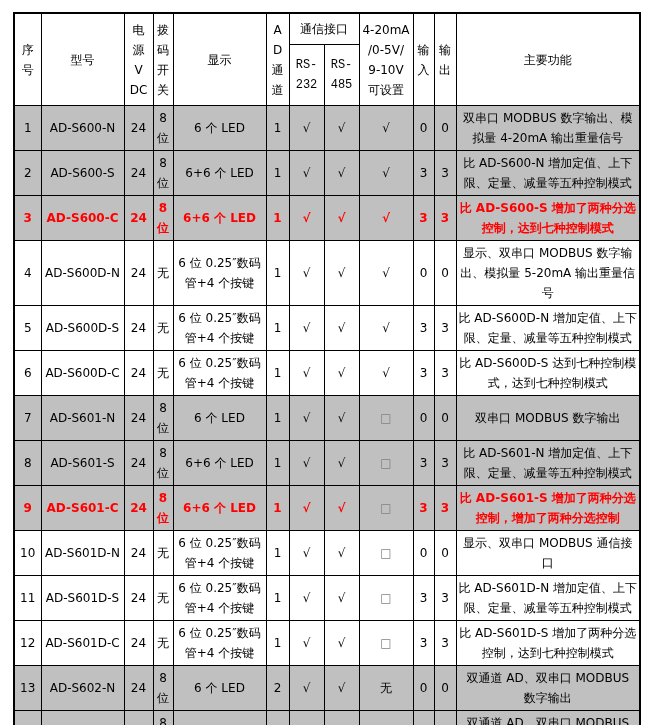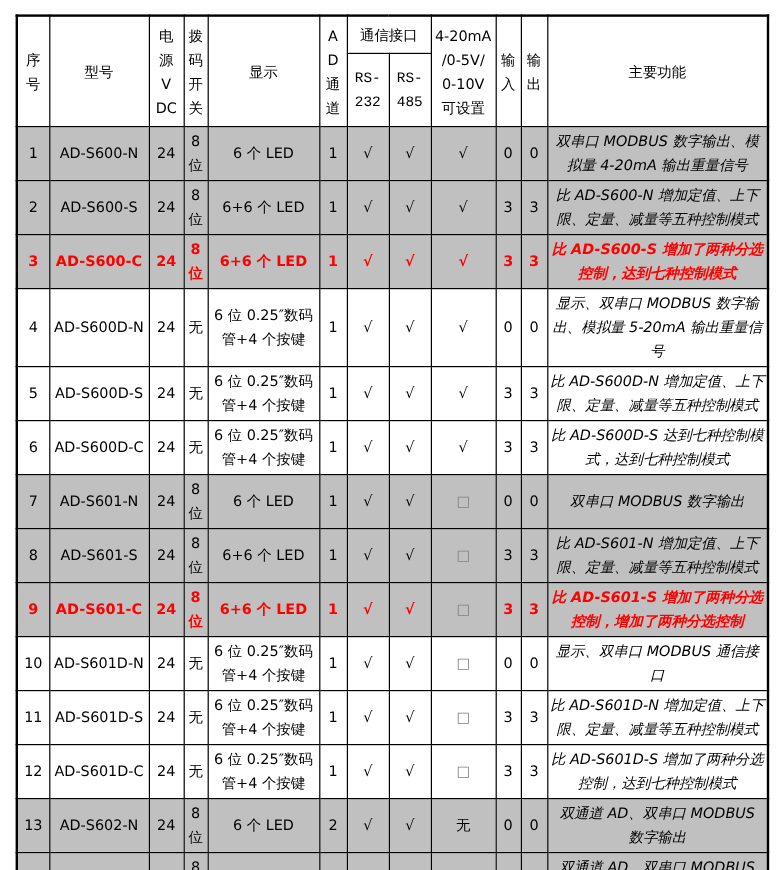--- a/index.html
+++ b/index.html
@@ -40,21 +40,20 @@
     font-weight: normal;
     white-space: pre-line;
     background: #ffffff;
   }
   thead tr.h1 th.comm { height: 26px; }
   thead tr.h2 th { height: 56px; font-family: Liberation Mono, monospace; }
   tbody td { height: 27px; }
   td.func {
     text-align: left;
     padding: 2px 4px;
-    font-style: italic;
   }
   tr.shaded td { background: #c0c0c0; }
   tr.red td {
     color: #ff0000;
     font-weight: bold;
   }
   td.square { color: #808080; }
   tr.red td.square {
     color: #808080;
     font-weight: normal;
@@ -93,21 +92,21 @@
 开
 关</th>
         <th rowspan="2">显示</th>
         <th rowspan="2">A
 D
 通
 道</th>
         <th colspan="2" class="comm">通信接口</th>
         <th rowspan="2">4-20mA
 /0-5V/
-0-10V
+9-10V
 可设置</th>
         <th rowspan="2">输
 入</th>
         <th rowspan="2">输
 出</th>
         <th rowspan="2">主要功能</th>
       </tr>
       <tr class="h2">
         <th>RS-
 232</th>

